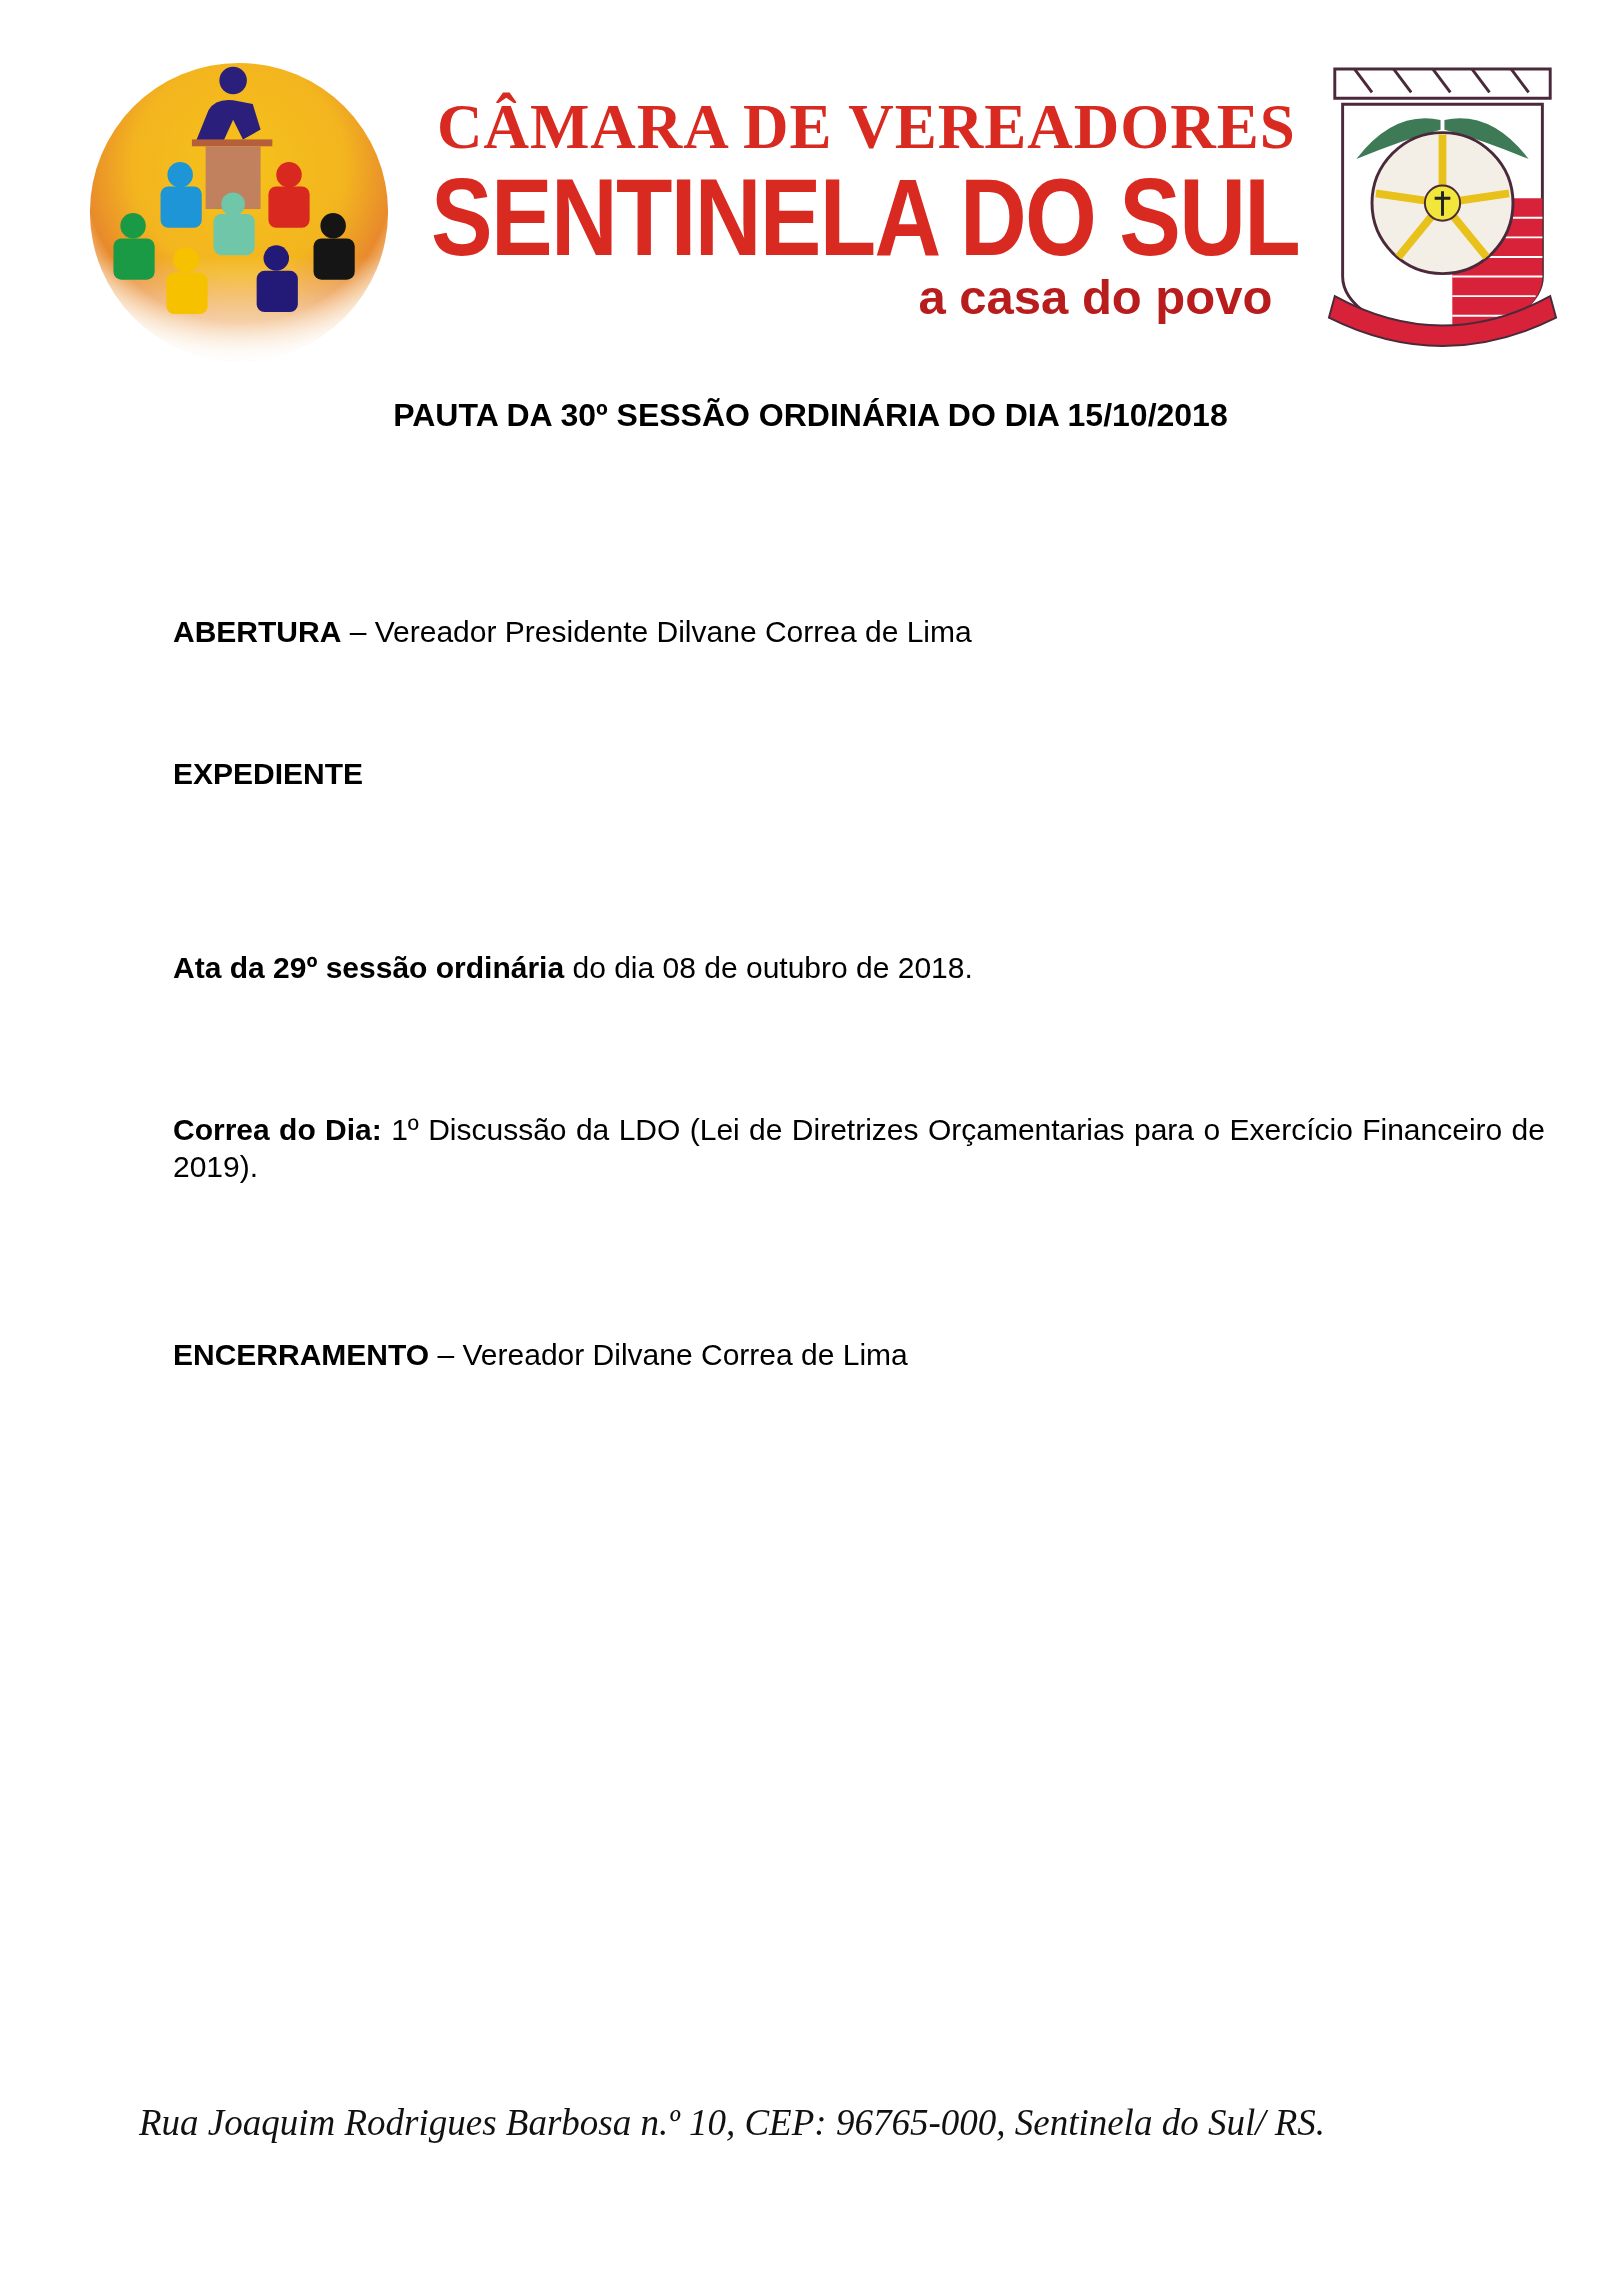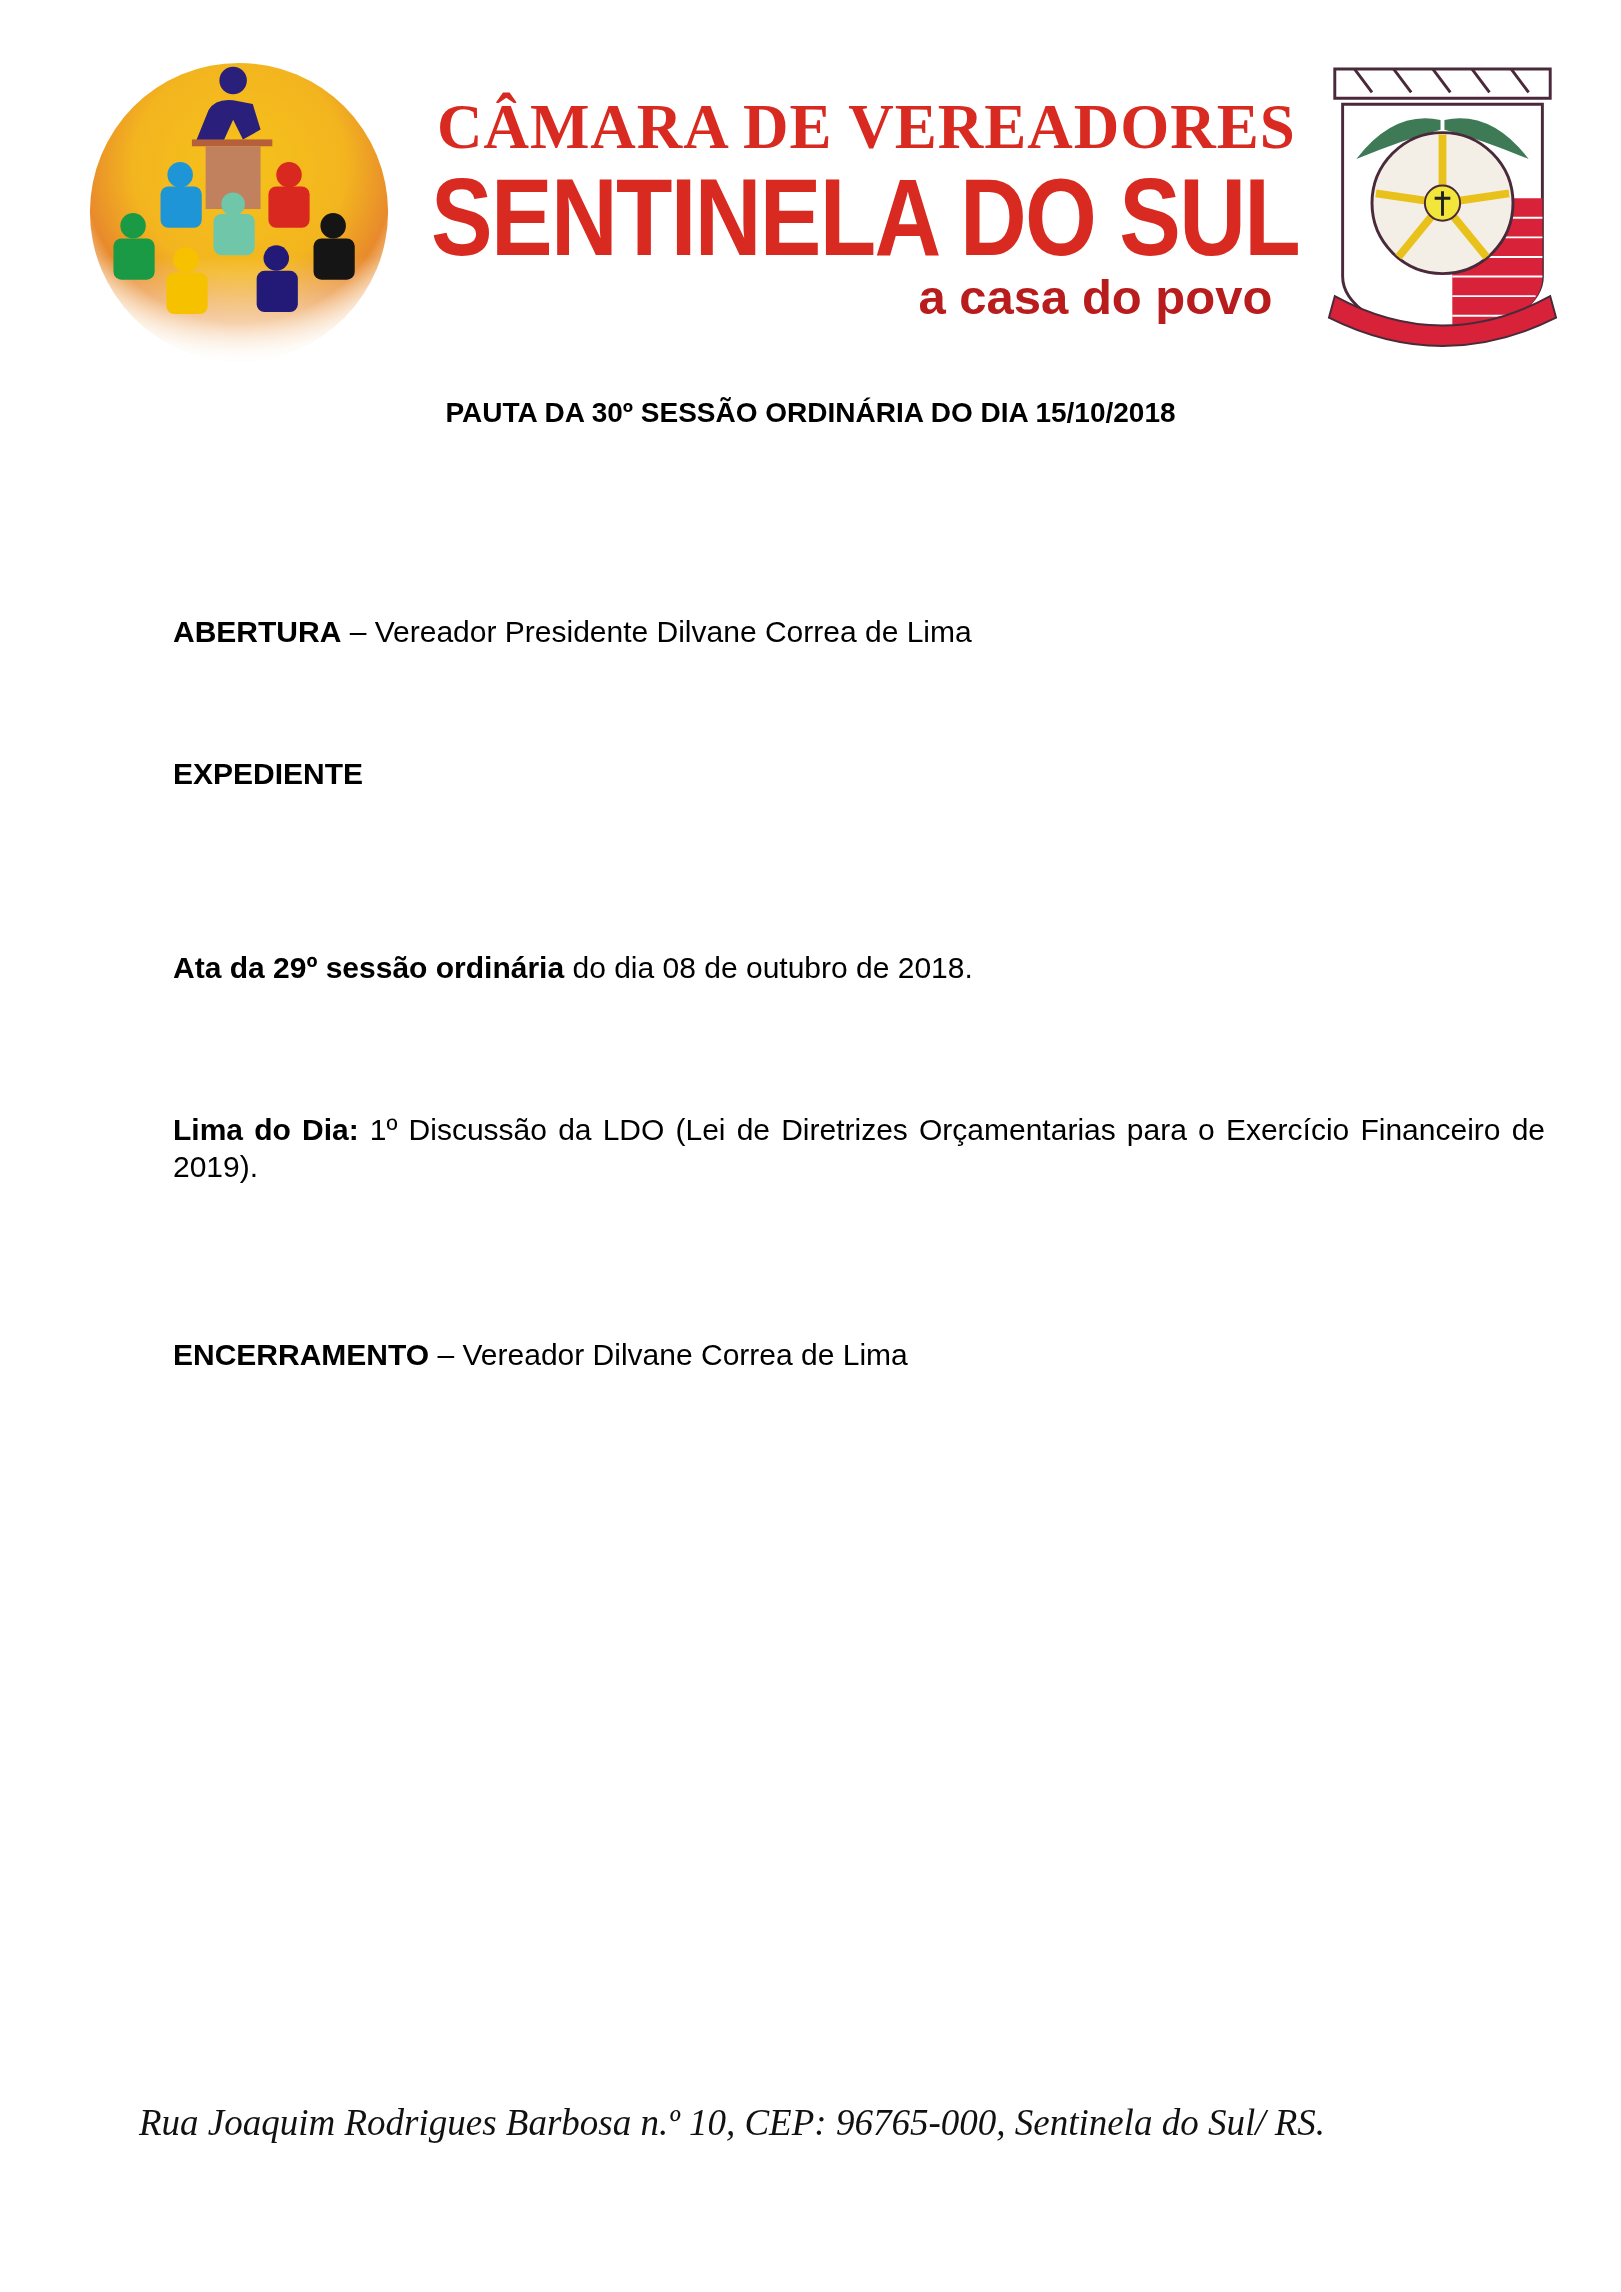--- a/index.html
+++ b/index.html
@@ -4,21 +4,21 @@
 <style>
   html, body { margin: 0; padding: 0; background: #ffffff; }
   body { width: 1621px; height: 2293px; position: relative; overflow: hidden; font-family: "Liberation Sans", sans-serif; color: #000; }
   .header { position: absolute; left: 0; top: 0; width: 1498px; height: 372px; }
   .logo-left { position: absolute; left: 86px; top: 59px; width: 306px; height: 306px; }
   .title-block { position: absolute; left: 431px; top: 93px; width: 863px; }
   .title-l1 { font-family: "Liberation Serif", serif; font-weight: bold; color: #d82a20; font-size: 63px; letter-spacing: 1px; line-height: 69px; transform: scaleX(1.0); white-space: nowrap; text-align: left; padding-left: 5.9px; }
   .title-l2 { font-family: "Liberation Sans", sans-serif; font-weight: bold; color: #d82a20; font-size: 110px; line-height: 118px; letter-spacing: -2px; white-space: nowrap; transform-origin: left center; transform: scaleX(0.84) scaleY(1.0); margin-top: -3.9px; }
   .title-l3 { font-family: "Liberation Sans", sans-serif; font-weight: bold; color: #b91c1c; font-size: 49px; line-height: 55px; text-align: right; padding-right: 21.6px; margin-top: -5.9px; }
   .crest { position: absolute; left: 1325px; top: 61px; width: 235px; height: 294px; }
-  .doc-title { position: absolute; left: 0; width: 1621px; top: 397px; text-align: center; font-weight: bold; font-size: 28px; }
+  .doc-title { position: absolute; left: 0; width: 1621px; top: 397px; text-align: center; font-weight: bold; font-size: 32px; }
   .para { position: absolute; left: 173px; width: 1372px; font-size: 30px; line-height: 37px; }
   .para b { font-weight: bold; }
   .justify { text-align: justify; text-align-last: left; }
   .footer { position: absolute; left: 0; width: 1464px; top: 2098px; text-align: center; font-family: "Liberation Serif", serif; font-style: italic; font-size: 37px; line-height: 49px; color: #111; }
 </style>
 </head>
 <body>
 
 <div class="header">
   <svg class="logo-left" viewBox="0 0 312 312">
@@ -107,21 +107,21 @@
 
 <div class="para" style="top:755px;">
   <b>EXPEDIENTE</b>
 </div>
 
 <div class="para" style="top:942px;margin-top:7px;">
   <b>Ata da 29º sessão ordinária</b><span> do dia 08 de outubro de 2018.</span>
 </div>
 
 <div class="para justify" style="top:1111px;">
-  <b>Lima do Dia:</b><span> 1º Discussão da LDO (Lei de Diretrizes Orçamentarias para o Exercício Financeiro de 2019).</span>
+  <b>Correa do Dia:</b><span> 1º Discussão da LDO (Lei de Diretrizes Orçamentarias para o Exercício Financeiro de 2019).</span>
 </div>
 
 <div class="para" style="top:1336px;">
   <b>ENCERRAMENTO</b><span> – Vereador Dilvane Correa de Lima</span>
 </div>
 
 <div class="footer">
   <div>Rua Joaquim Rodrigues Barbosa n.º 10, CEP: 96765-000,  Sentinela do Sul/ RS.</div>
 </div>
 

